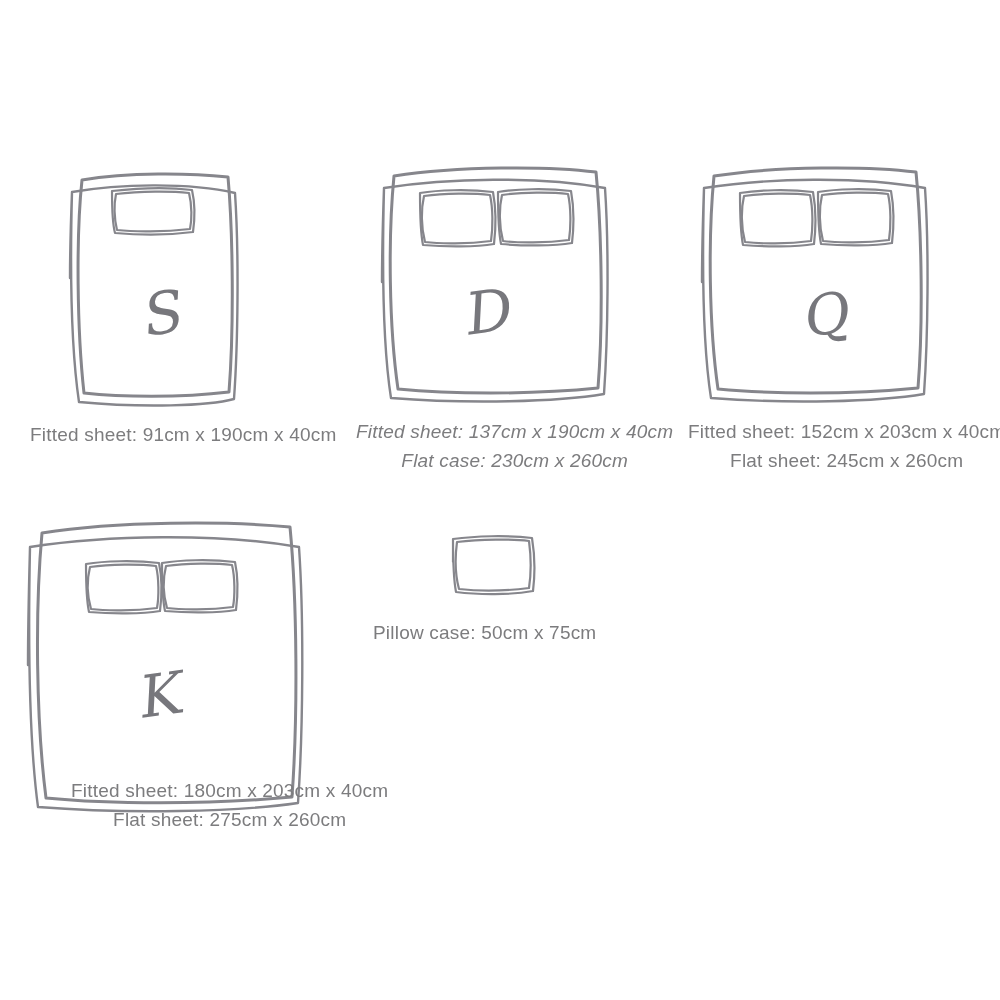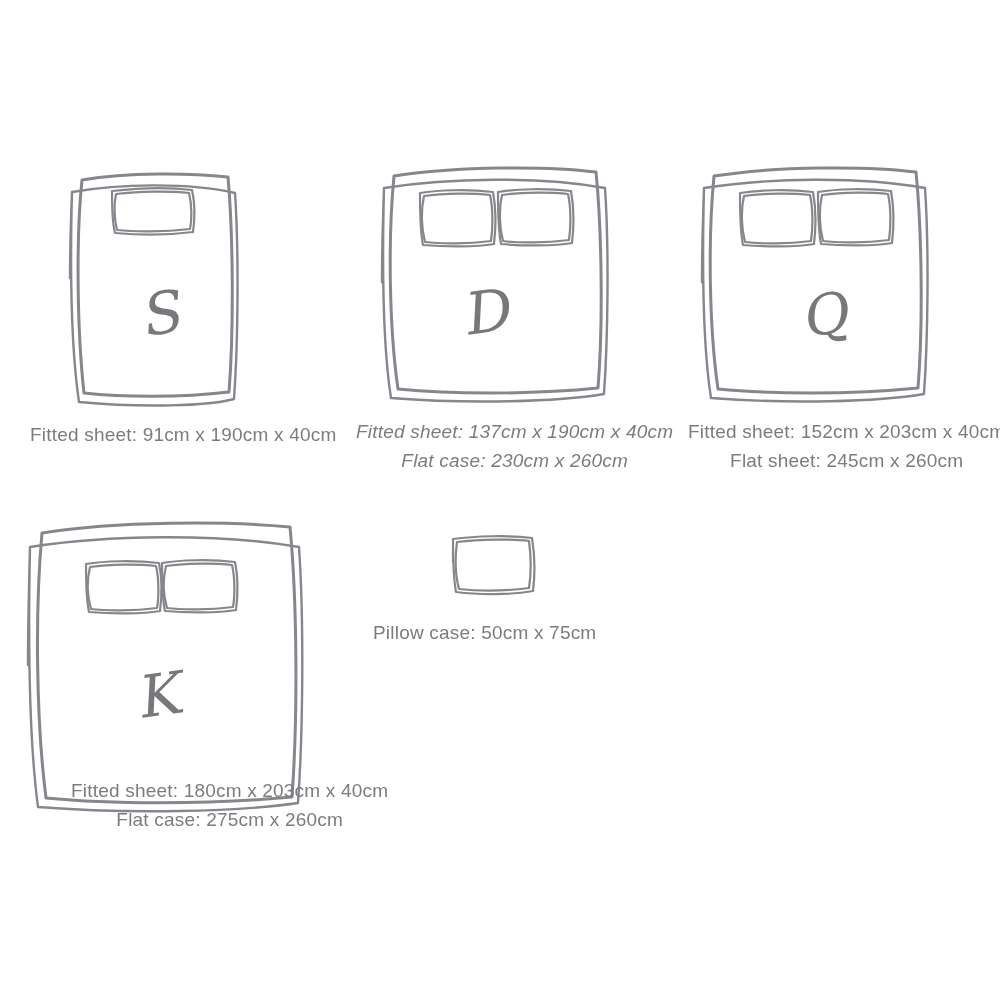--- a/index.html
+++ b/index.html
@@ -87,20 +87,20 @@
     <div>Flat case: 230cm x 260cm</div>
   </div>
 
   <div class="spec" style="left:688px;top:417px;">
     <div>Fitted sheet: 152cm x 203cm x 40cm</div>
     <div>Flat sheet: 245cm x 260cm</div>
   </div>
 
   <div class="spec" style="left:30px;top:776px;margin-left:41px;">
     <div>Fitted sheet: 180cm x 203cm x 40cm</div>
-    <div>Flat case: 275cm x 260cm</div>
+    <div>Flat sheet: 275cm x 260cm</div>
   </div>
 
   <div class="spec" style="left:373px;top:618px;">
     <div>Pillow case: 50cm x 75cm</div>
   </div>
 
 </div>
 
 </body></html>

